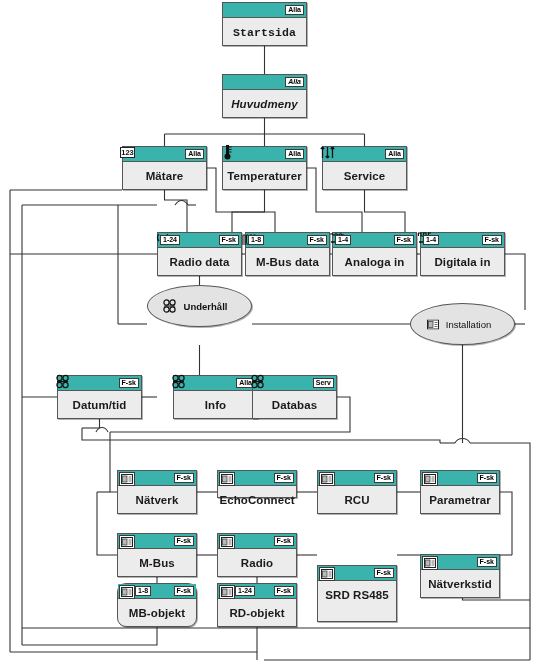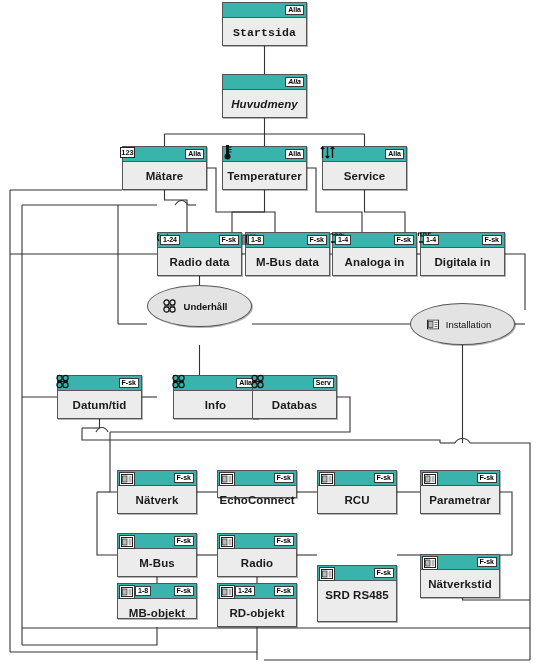--- a/index.html
+++ b/index.html
@@ -462,21 +462,21 @@
             <svg width="12" height="10" viewBox="0 0 12 10">
               <rect x="0.5" y="0.5" width="11" height="9" fill="#fff" stroke="#222"></rect>
               <rect x="1.5" y="2" width="4.5" height="6" fill="#b8b8b8" stroke="#333" stroke-width="0.7"></rect>
               <path d="M7.5 3 L10.5 3 M7.5 5 L10.5 5 M7.5 7 L10.5 7" stroke="#333" stroke-width="0.7"></path>
             </svg>
           </span>
           <span class="badge">F-sk</span>
         </div>
         <div class="bodytext" style="height: 28px;">Nätverkstid</div>
       </div>
-      <div class="node" style="left: 117px; top: 583px; width: 80px; height: 36px;">
+      <div class="node" style="left: 117px; top: 583px; width: 80px; height: 44px; border-radius: 9px;">
         <div class="bar">
           <span class="glyph inbar">
             <svg width="12" height="10" viewBox="0 0 12 10">
               <rect x="0.5" y="0.5" width="11" height="9" fill="#fff" stroke="#222"></rect>
               <rect x="1.5" y="2" width="4.5" height="6" fill="#b8b8b8" stroke="#333" stroke-width="0.7"></rect>
               <path d="M7.5 3 L10.5 3 M7.5 5 L10.5 5 M7.5 7 L10.5 7" stroke="#333" stroke-width="0.7"></path>
             </svg>
           </span>
           <span class="badge left" style="left: 17px;">1-8</span>
           <span class="badge">F-sk</span>

